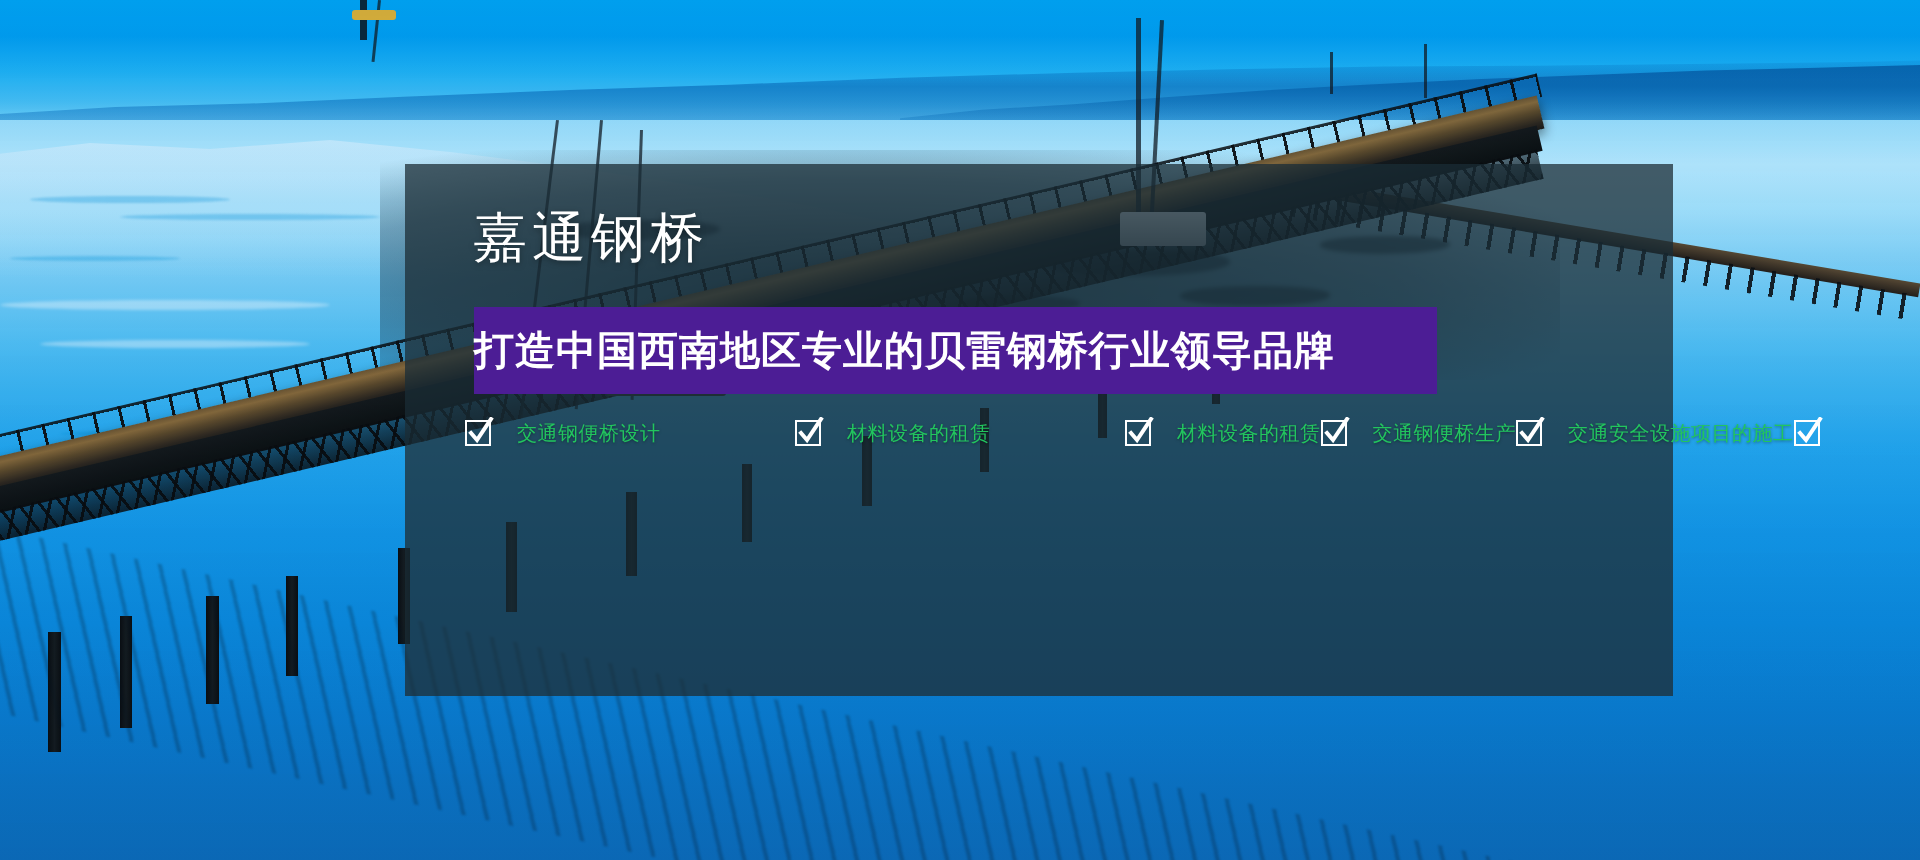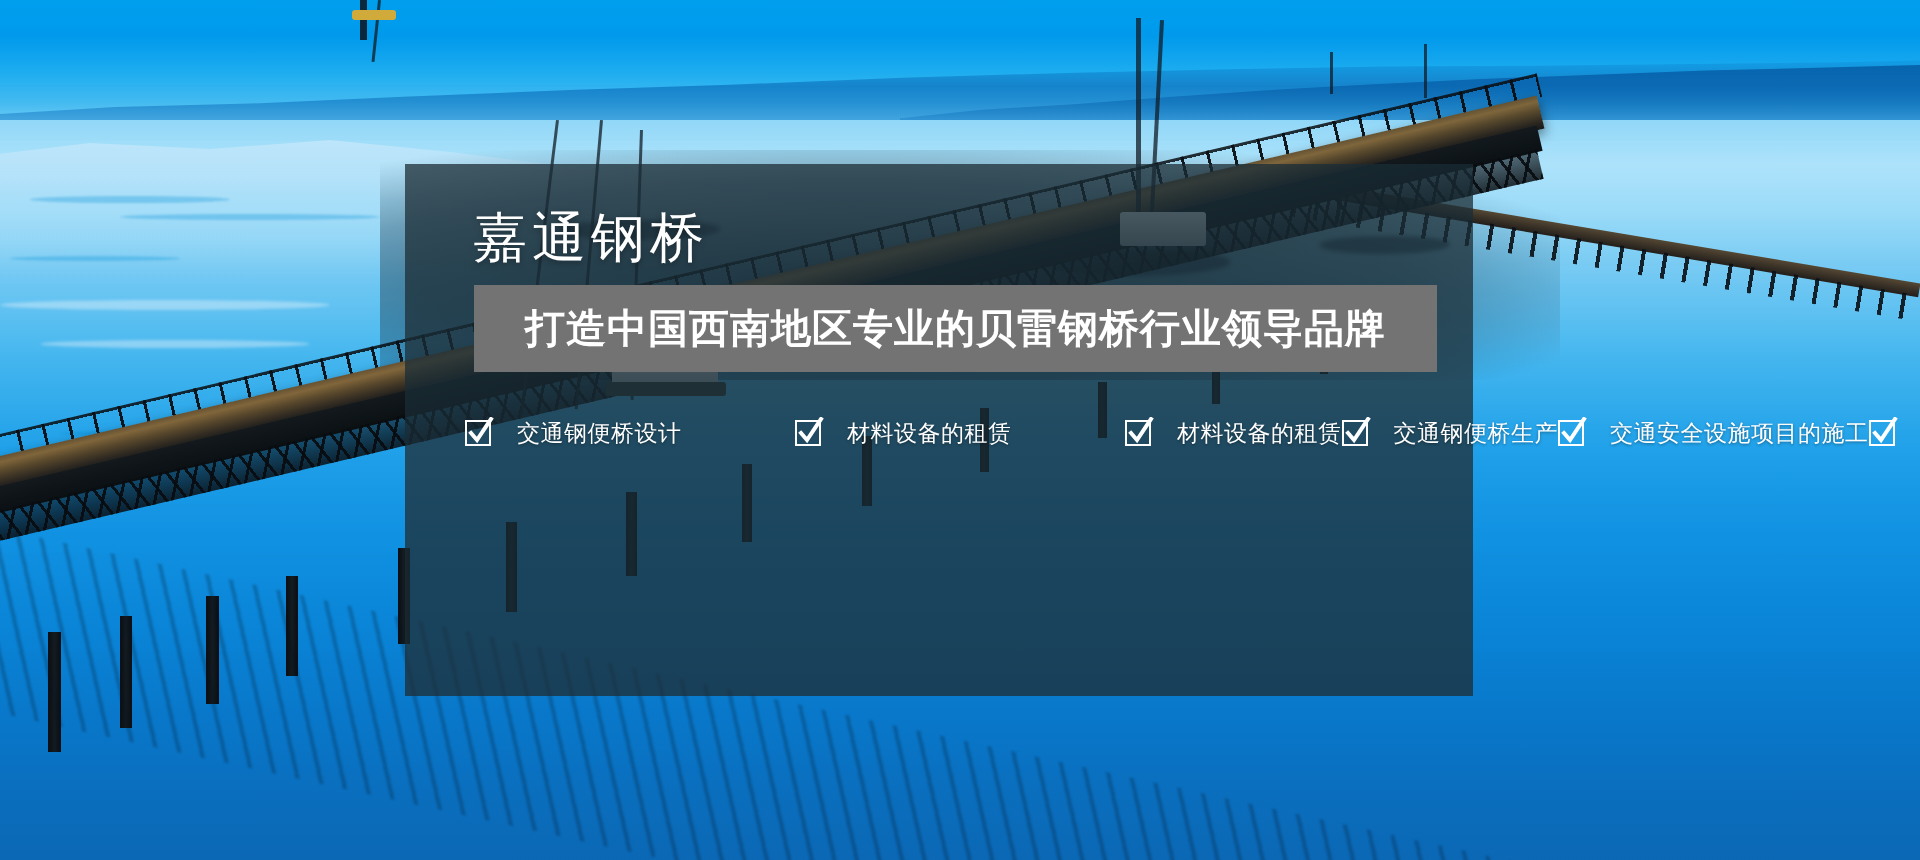--- a/index.html
+++ b/index.html
@@ -116,55 +116,55 @@
 
   
   .cast {
     position:absolute; inset:0;
     background:linear-gradient(180deg,rgba(0,150,235,.10),rgba(0,110,200,.06) 40%,rgba(0,90,180,.14));
     mix-blend-mode:multiply;
   }
 
   
   .panel {
-    position:absolute; left:405px; top:164px; width:1068px; height:532px;
+    position:absolute; left:405px; top:164px; width:1268px; height:532px;
     background:rgba(26,44,54,.74);
     backdrop-filter:saturate(.85);
   }
 
   .brand {
     position:absolute; left:68px; top:44px;
     color:#ffffff; font-size:54px; line-height:1.1; letter-spacing:5px;
     font-weight:400; text-shadow:0 2px 6px rgba(0,0,0,.35);
     white-space:nowrap;
   }
 
   .slogan {
-    position:absolute; left:69px; top:121px; width:963px; height:87px;
-    background:#737373;
-    display:flex; align-items:center; justify-content:center;
+    position:absolute; left:69px; top:143px; width:963px; height:87px;
+    background:#4c1d95;
+    display:flex; align-items:center; 
   }
   .slogan-text {
     color:#ffffff; font-size:40px; font-weight:700; letter-spacing:1px;
     white-space:nowrap;
   }
 
   .features {
     position:absolute; left:60px; top:245px; width:1000px;
     display:grid; grid-template-columns:330px 330px; grid-auto-rows:48px;
     grid-auto-flow:column; column-gap:0; row-gap:0;
   }
   .feature { display:flex; align-items:center; gap:26px; }
   .cbox {
     width:26px; height:26px; border:2px solid #ffffff; position:relative;
     flex:0 0 auto;
   }
   .cbox svg { position:absolute; left:1px; top:-5px; }
   .feature-label {
-    color:#ffffff; font-size:23px; letter-spacing:.5px; white-space:nowrap;
+    color:#22c55e; font-size:20px; letter-spacing:.5px; white-space:nowrap;
     text-shadow:0 1px 3px rgba(0,0,0,.4);
   }
 </style>
 </head>
 <body>
 
 <div class="stage">
 
   <div class="bg">
     <div class="sky"></div>

